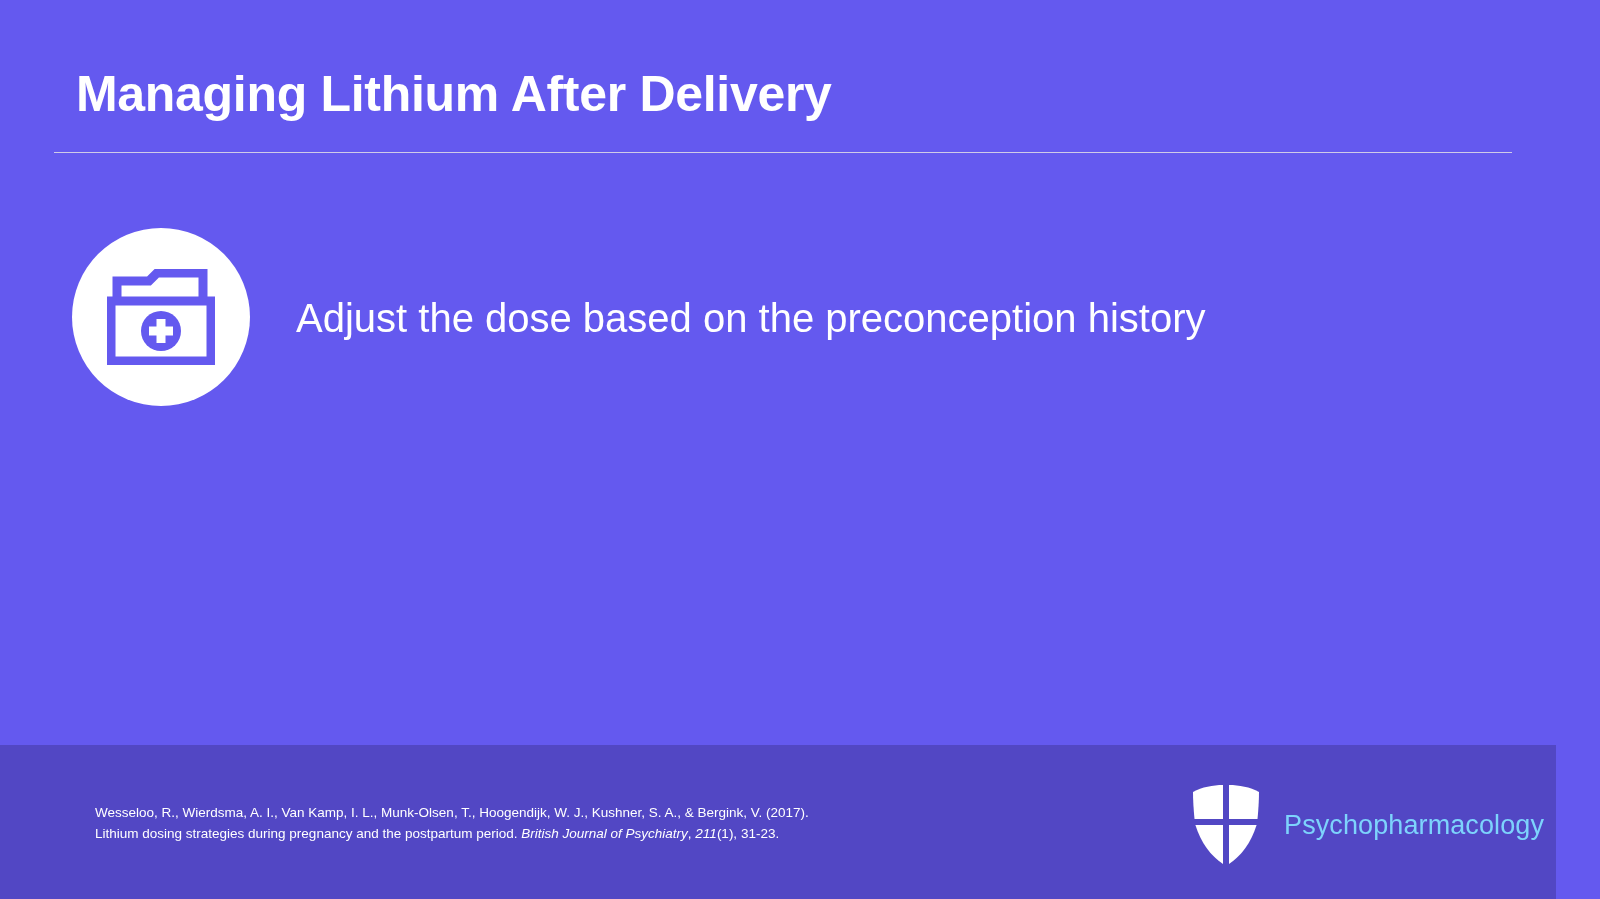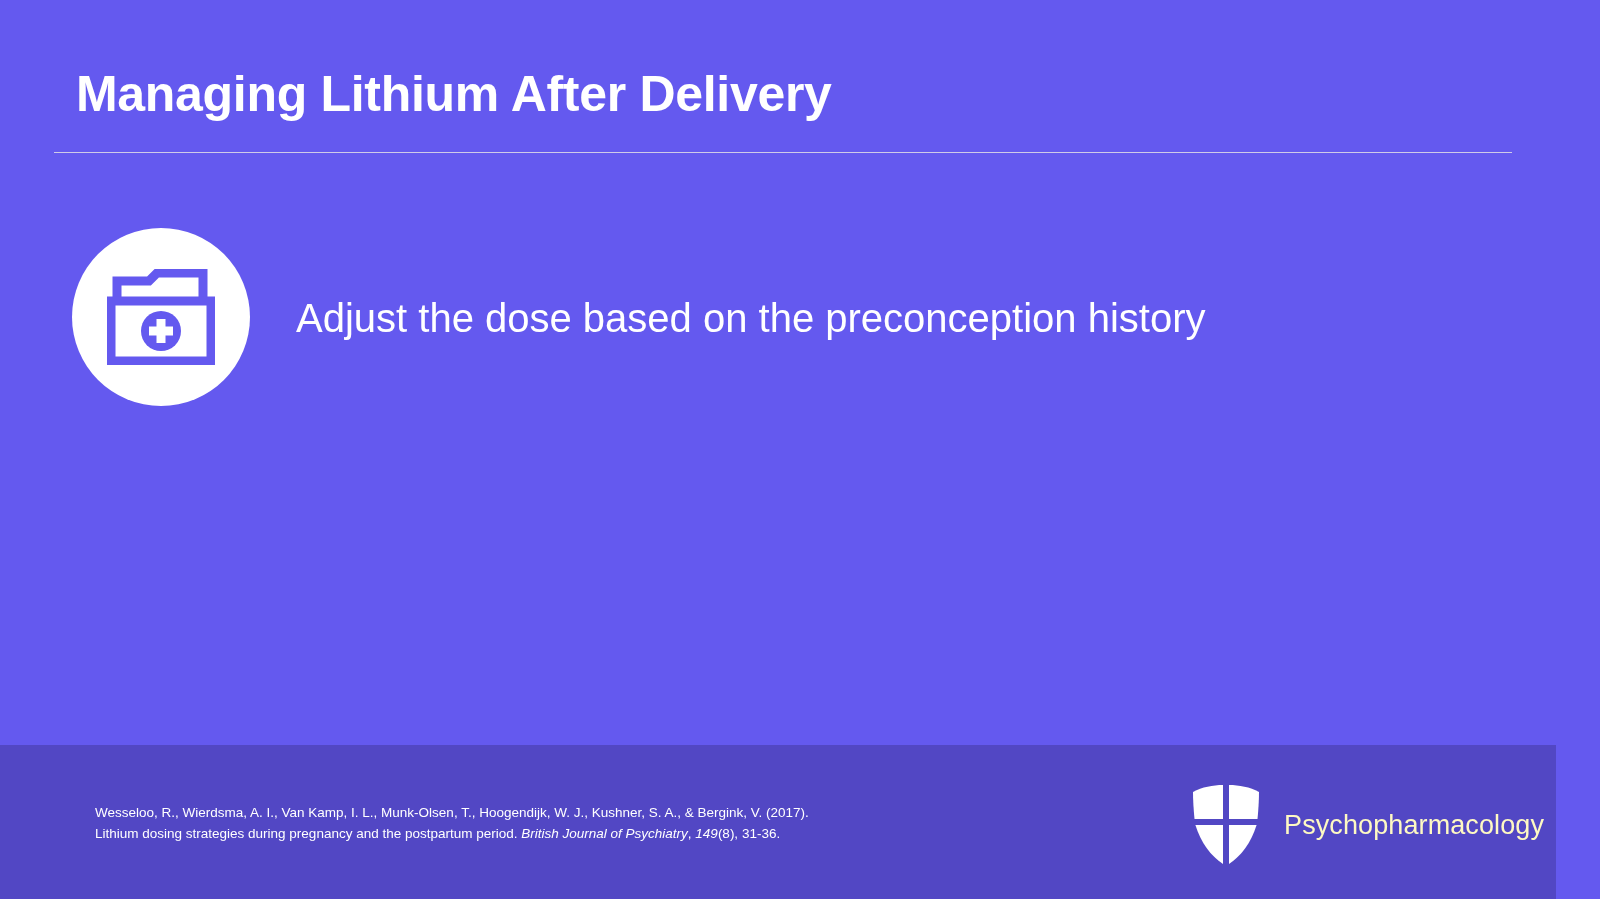--- a/index.html
+++ b/index.html
@@ -124,21 +124,21 @@
     display: flex;
     align-items: center;
     gap: 22px;
   }
   .brand-logo {
     width: 72px;
     height: 84px;
     flex: none;
   }
   .brand-name {
-    color: #fef9c3;
+    color: #7dd3fc;
     font-size: 27px;
     line-height: 1.28;
     font-weight: 400;
     letter-spacing: 0.1px;
   }
   .brand-name .l2 {
     display: block;
   }
 </style>
 </head>
@@ -171,21 +171,21 @@
       <div class="bullet-text">Adjust the dose based on the preconception history</div>
     </div>
 
 
   </div>
 
   <div class="footer">
 
     <div class="citation">
       <span class="line">Wesseloo, R., Wierdsma, A. I., Van Kamp, I. L., Munk-Olsen, T., Hoogendijk, W. J., Kushner, S. A., &amp; Bergink, V. (2017).</span>
-      <span class="line"><span>Lithium dosing strategies during pregnancy and the postpartum period. </span><i>British Journal of Psychiatry</i><span>, </span><i>149</i><span>(8), 31-36.</span></span>
+      <span class="line"><span>Lithium dosing strategies during pregnancy and the postpartum period. </span><i>British Journal of Psychiatry</i><span>, </span><i>211</i><span>(1), 31-23.</span></span>
     </div>
 
     <div class="brand">
       <span class="brand-logo">
         <svg width="72" height="84" viewBox="0 0 72 84" fill="none" aria-hidden="true">
 
           <path d="M3 9 C12 4 23 2 33 2 L33 36 L4.5 36 C3.6 27 3 17 3 9 Z" fill="#ffffff"></path>
 
           <path d="M69 9 C60 4 49 2 39 2 L39 36 L67.5 36 C68.4 27 69 17 69 9 Z" fill="#ffffff"></path>
 

